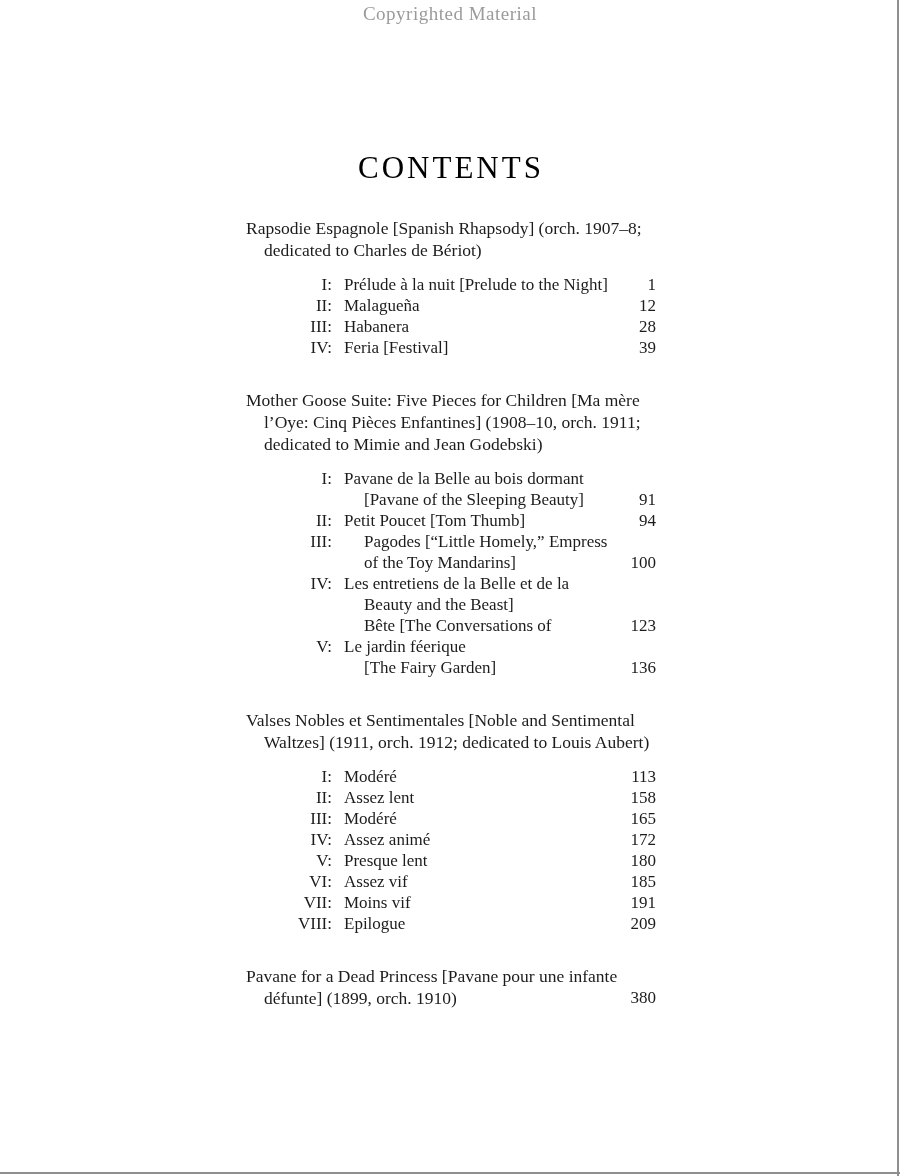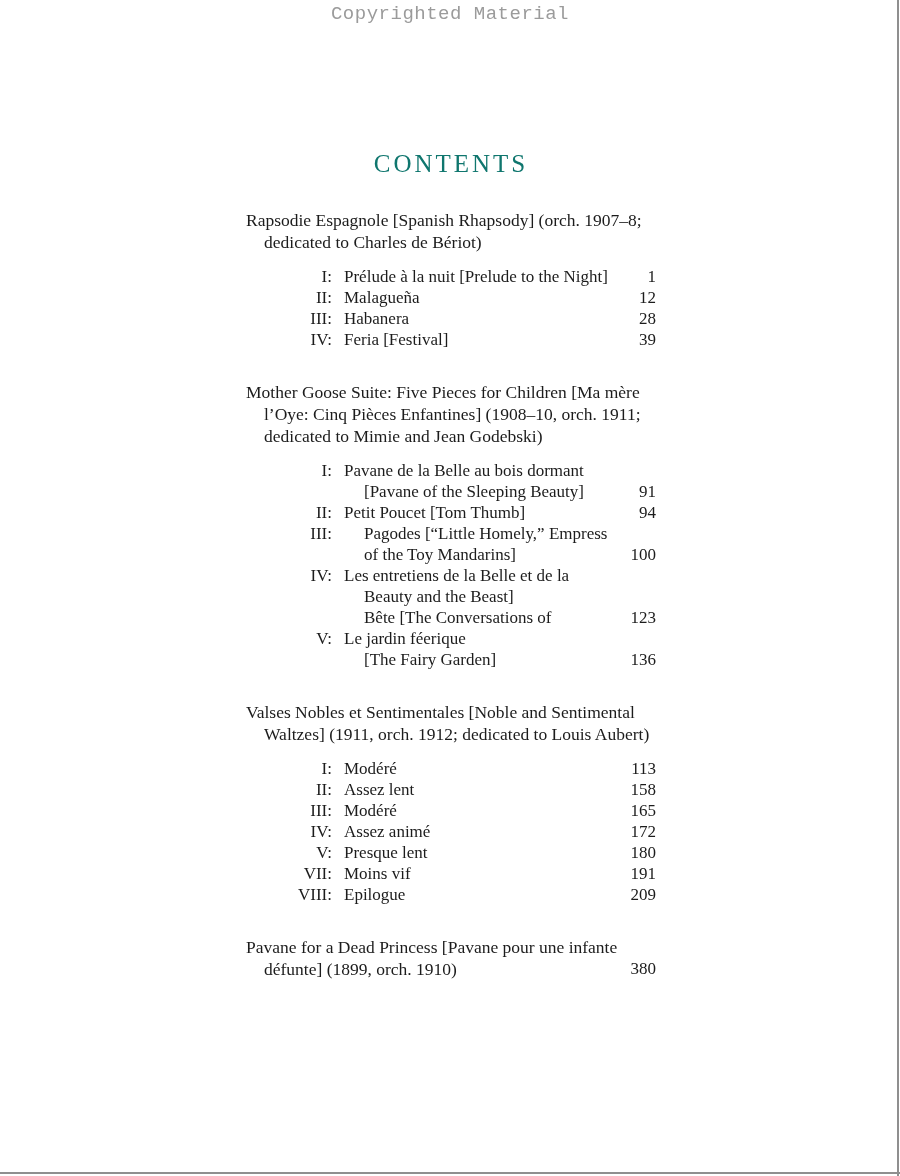--- a/index.html
+++ b/index.html
@@ -15,37 +15,37 @@
     position: absolute; top: 0; right: 1px; width: 2px; height: 1176px;
     background: #8f8f8f;
   }
   .edge-bottom {
     position: absolute; left: 0; bottom: 2px; width: 900px; height: 2px;
     background: #8f8f8f;
   }
   .watermark {
     position: absolute; top: 3px; left: 0; width: 100%;
     text-align: center;
-    font-family: Liberation Mono, monospace;
+    font-family: Liberation Serif, serif;
     font-size: 19px;
     color: #9b9b9b;
     letter-spacing: 0.5px;
   }
   .content {
     position: absolute;
     left: 246px;
     top: 150px;
     width: 410px;
   }
   .toc-title {
     text-align: center;
-    font-size: 25px;
+    font-size: 31px;
     letter-spacing: 3px;
     font-weight: 500;
-    color: #0f766e;
+    color: #000000;
     margin-bottom: 16px;
   }
   .section { margin-top: 31px; }
   .section:first-of-type { margin-top: 0; }
   .heading {
     position: relative;
     font-size: 17.5px;
     line-height: 22px;
     padding-left: 18px;
     padding-right: 46px;
@@ -177,20 +177,25 @@
         <span class="num">IV:</span>
         <span class="tline">Assez animé</span>
         <span class="pg">172</span>
       </div>
       <div class="item">
         <span class="num">V:</span>
         <span class="tline">Presque lent</span>
         <span class="pg">180</span>
       </div>
       <div class="item">
+        <span class="num">VI:</span>
+        <span class="tline">Assez vif</span>
+        <span class="pg">185</span>
+      </div>
+      <div class="item">
         <span class="num">VII:</span>
         <span class="tline">Moins vif</span>
         <span class="pg">191</span>
       </div>
       <div class="item">
         <span class="num">VIII:</span>
         <span class="tline">Epilogue</span>
         <span class="pg">209</span>
       </div>
     </div>

